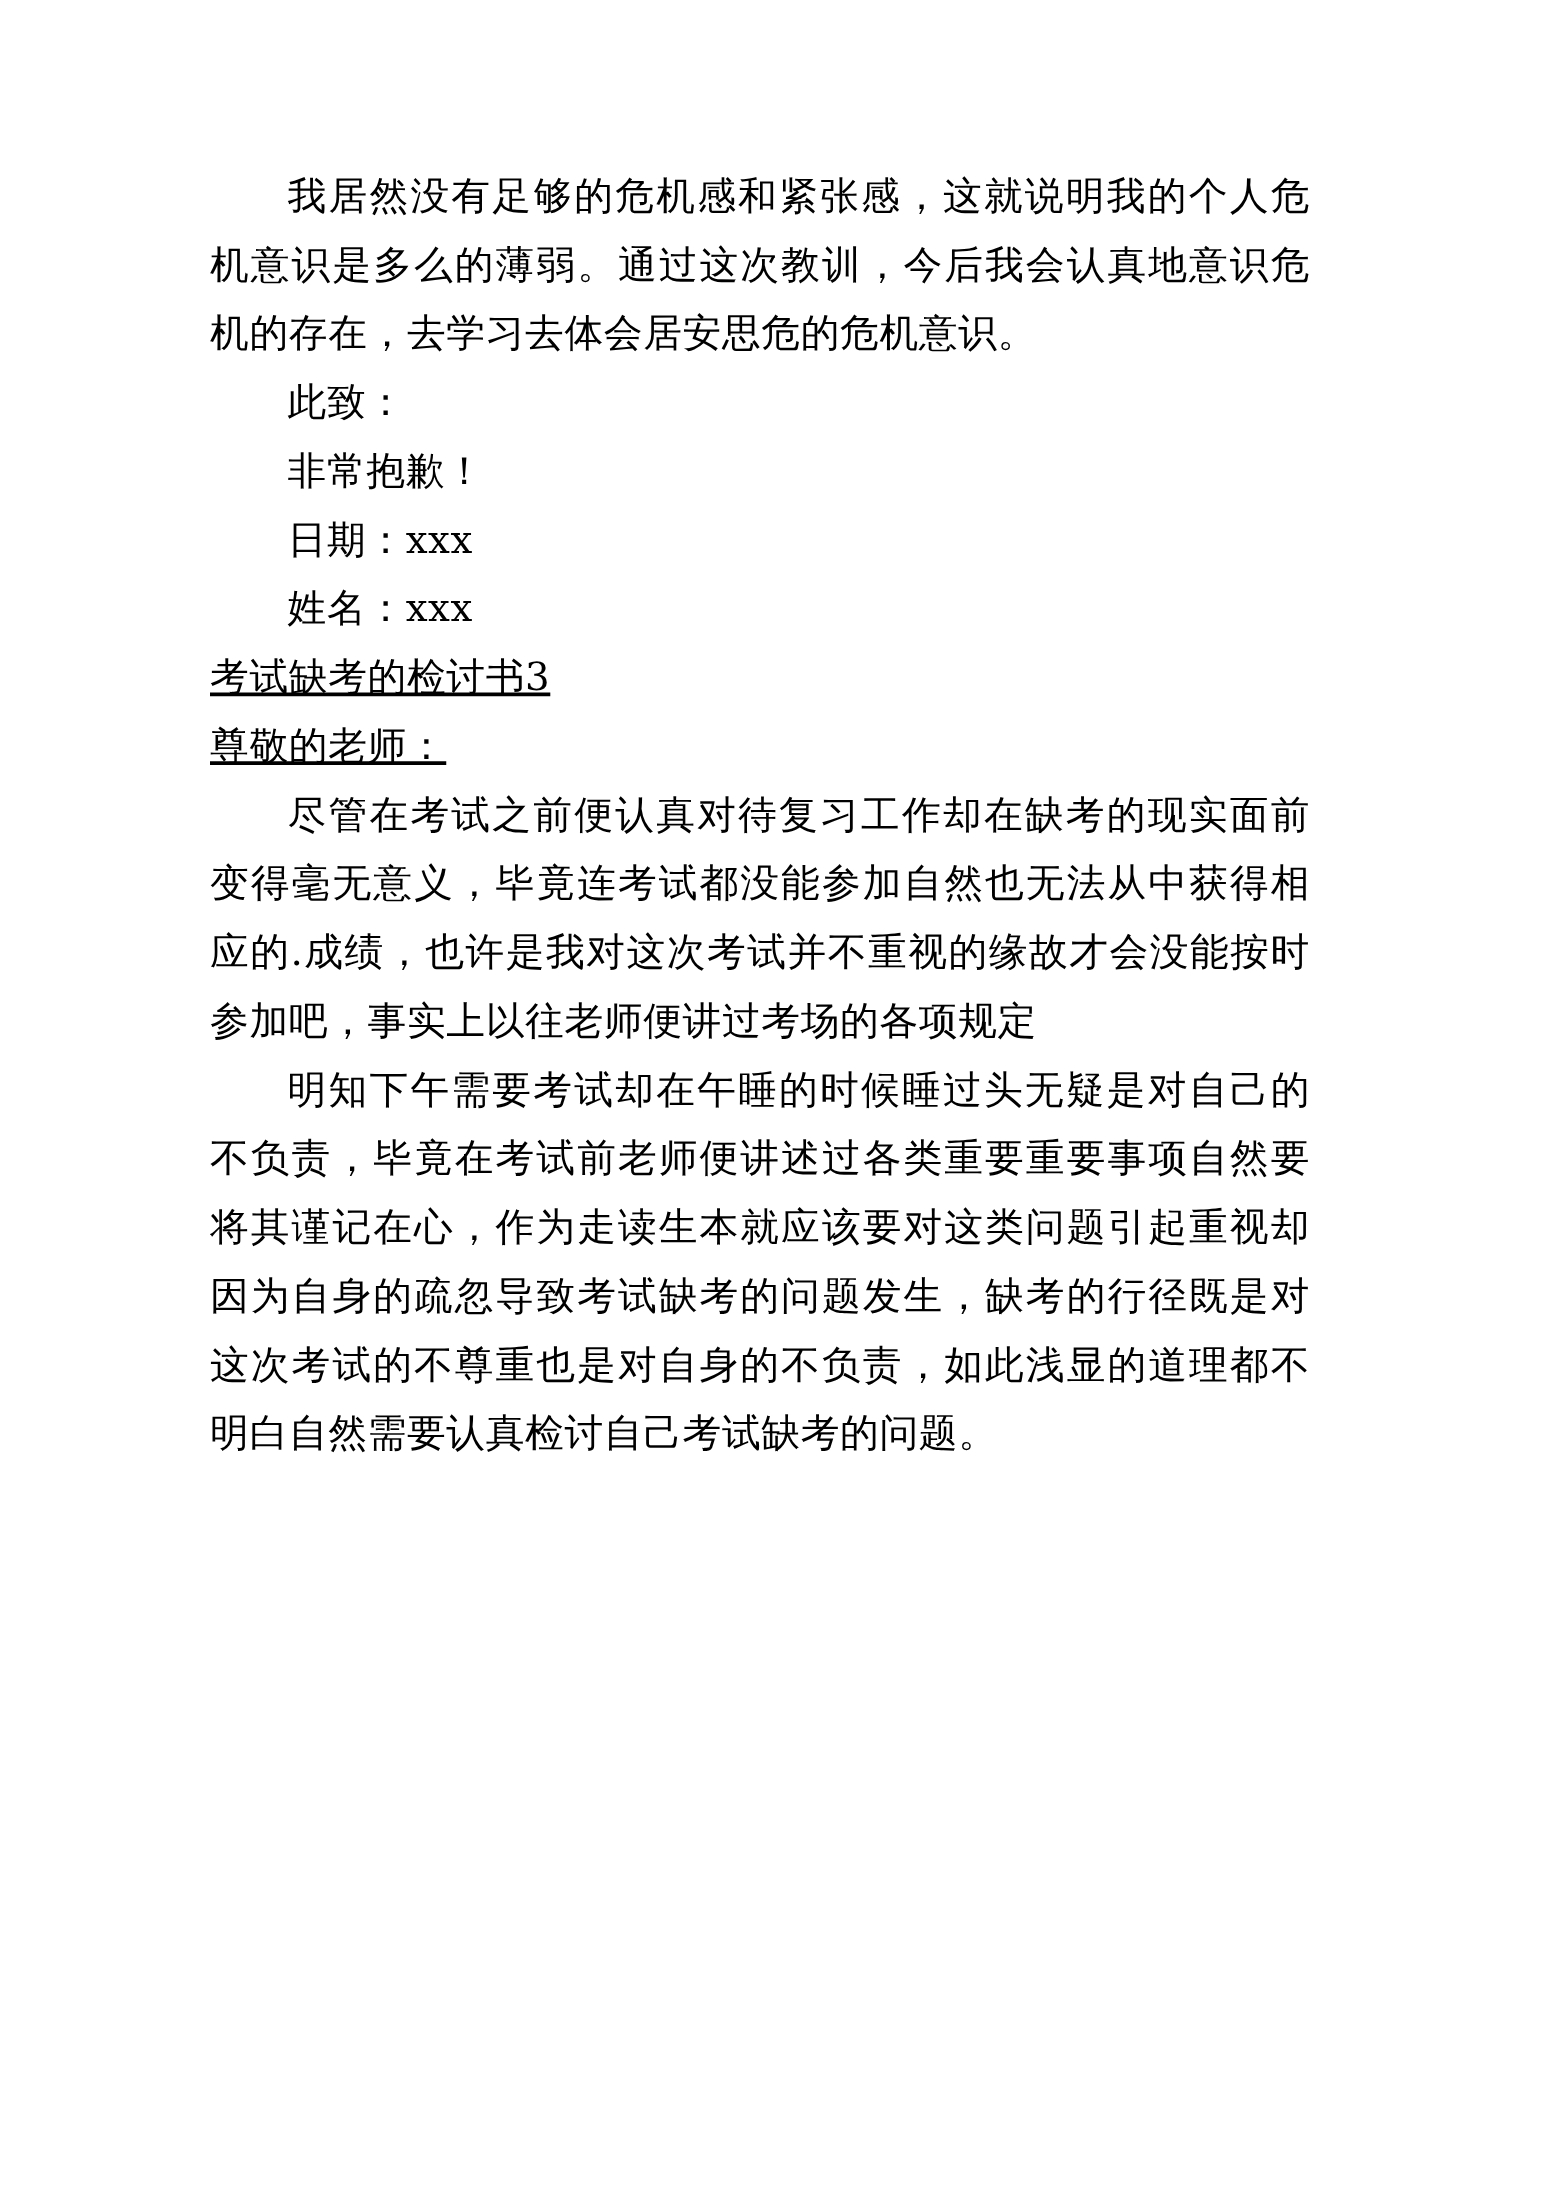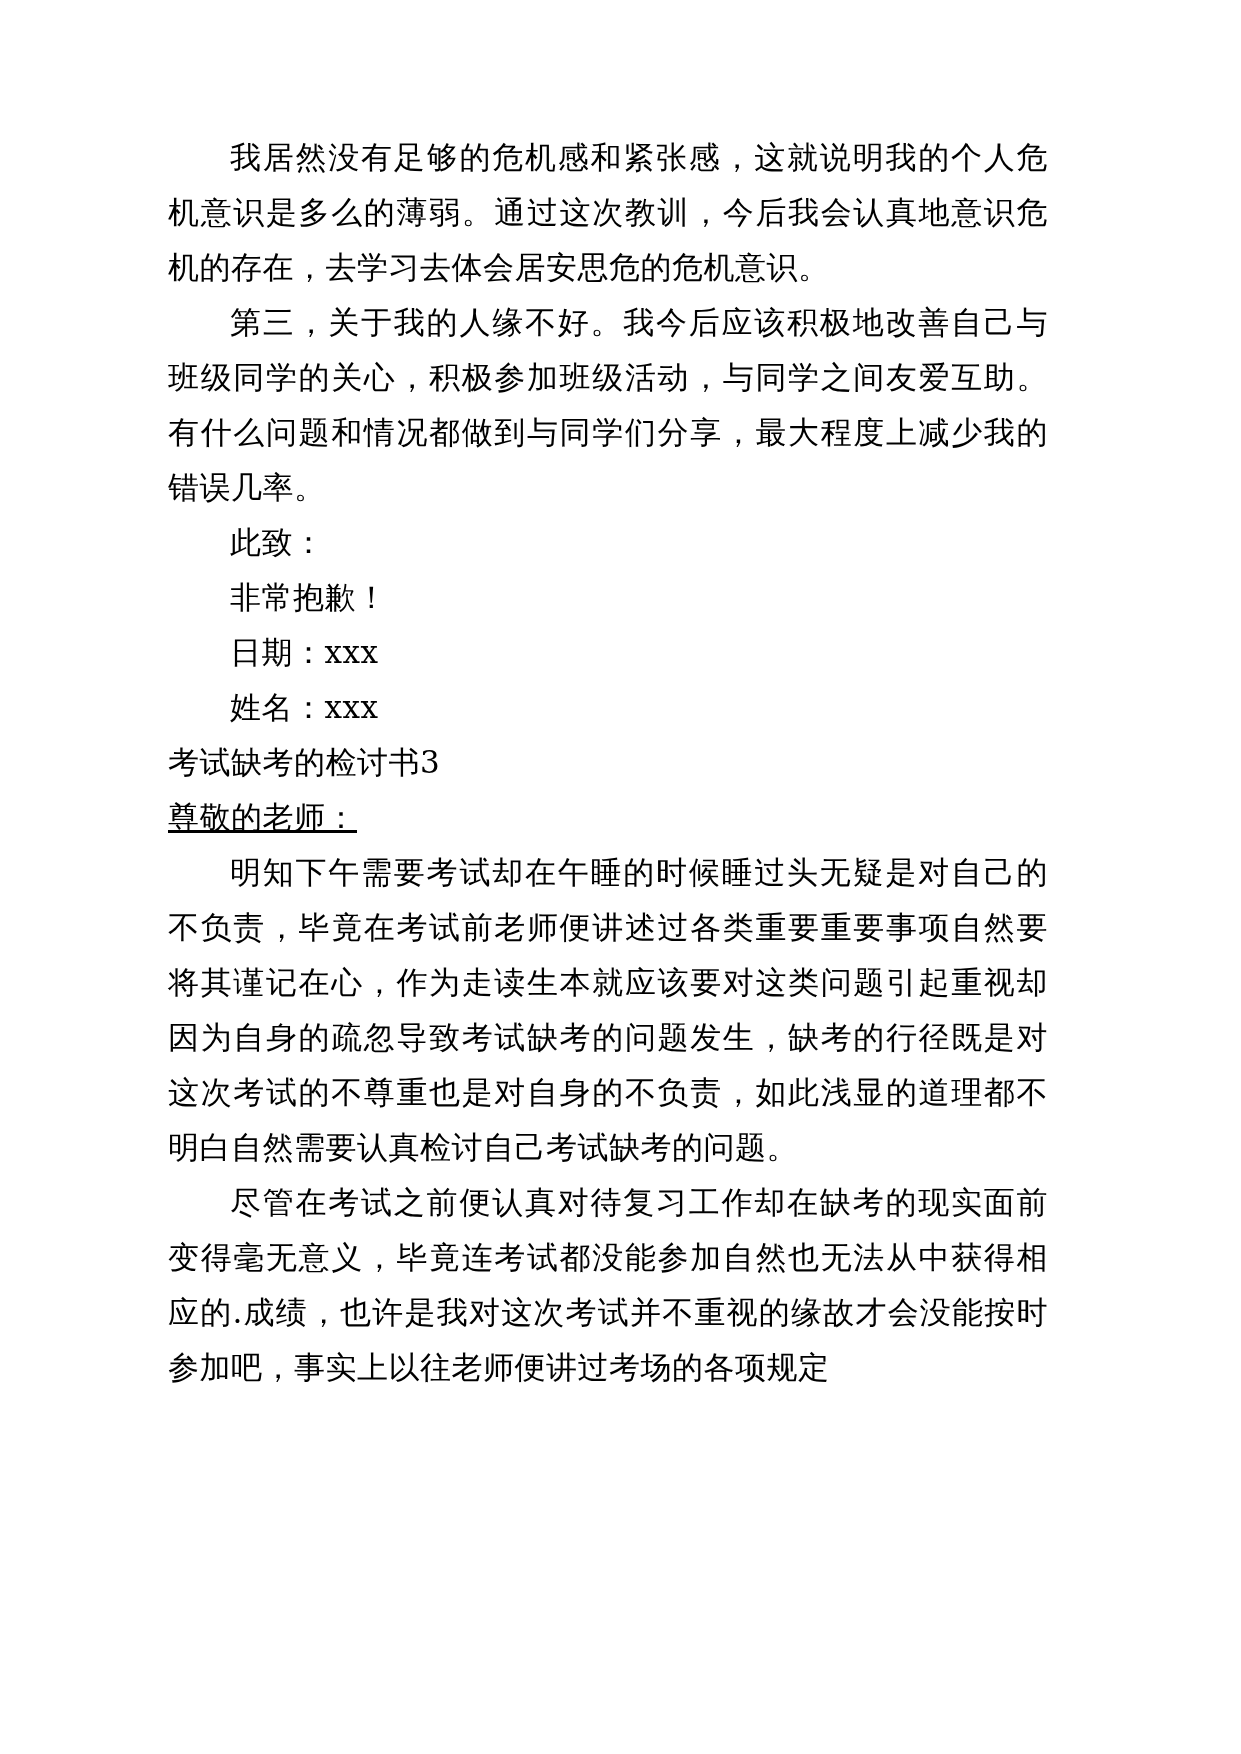--- a/index.html
+++ b/index.html
@@ -33,43 +33,43 @@
     text-indent: 2em;
   }
   .para-noindent {
     margin: 0;
     text-indent: 0;
     text-decoration: underline;
   }
   .heading {
     margin: 0;
     text-indent: 0;
+    text-decoration: underline;
   }
 </style>
 </head>
 <body>
 
 <div class="page">
   <div class="doc-body">
 
     <p class="para">我居然没有足够的危机感和紧张感，这就说明我的个人危机意识是多么的薄弱。通过这次教训，今后我会认真地意识危机的存在，去学习去体会居安思危的危机意识。</p>
 
-    <p class="para">第三，关于我的人缘不好。我今后应该积极地改善自己与班级同学的关心，积极参加班级活动，与同学之间友爱互助。有什么问题和情况都做到与同学们分享，最大程度上减少我的错误几率。</p>
 
     <p class="para">此致：</p>
 
     <p class="para">非常抱歉！</p>
 
     <p class="para">日期：xxx</p>
 
     <p class="para">姓名：xxx</p>
 
     <p class="heading">考试缺考的检讨书3</p>
 
     <p class="para-noindent">尊敬的老师：</p>
 
 
+    <p class="para">尽管在考试之前便认真对待复习工作却在缺考的现实面前变得毫无意义，毕竟连考试都没能参加自然也无法从中获得相应的.成绩，也许是我对这次考试并不重视的缘故才会没能按时参加吧，事实上以往老师便讲过考场的各项规定</p>
+
     <p class="para">明知下午需要考试却在午睡的时候睡过头无疑是对自己的不负责，毕竟在考试前老师便讲述过各类重要重要事项自然要将其谨记在心，作为走读生本就应该要对这类问题引起重视却因为自身的疏忽导致考试缺考的问题发生，缺考的行径既是对这次考试的不尊重也是对自身的不负责，如此浅显的道理都不明白自然需要认真检讨自己考试缺考的问题。</p>
-
-    <p class="para">尽管在考试之前便认真对待复习工作却在缺考的现实面前变得毫无意义，毕竟连考试都没能参加自然也无法从中获得相应的.成绩，也许是我对这次考试并不重视的缘故才会没能按时参加吧，事实上以往老师便讲过考场的各项规定</p>
 
   </div>
 </div>
 
 </body></html>

